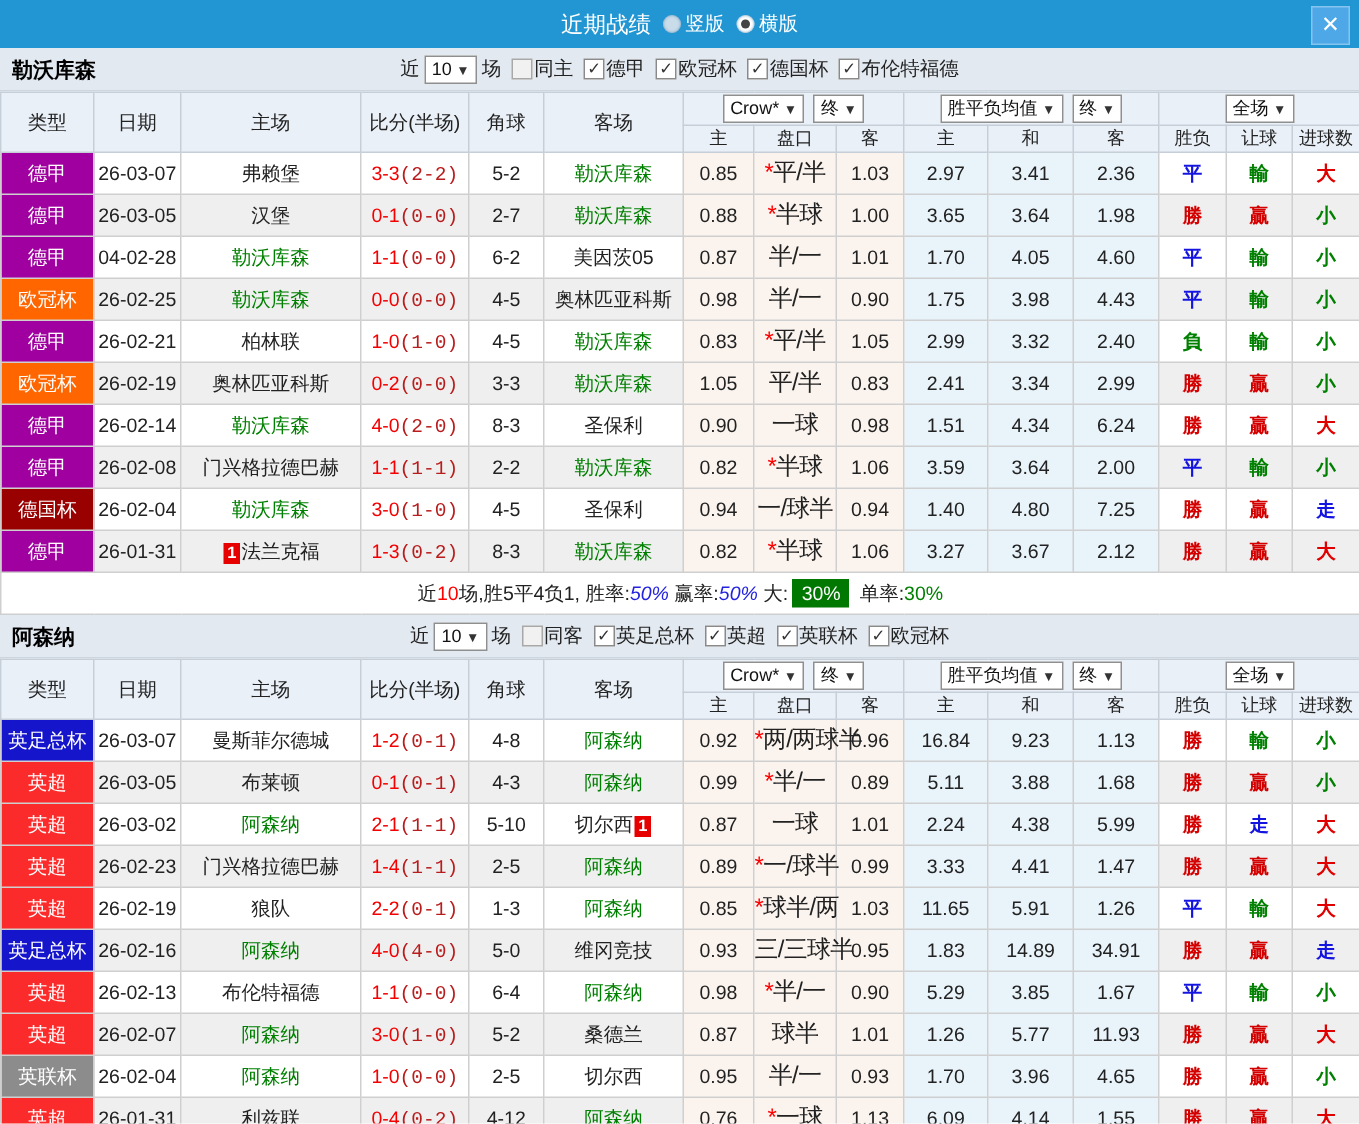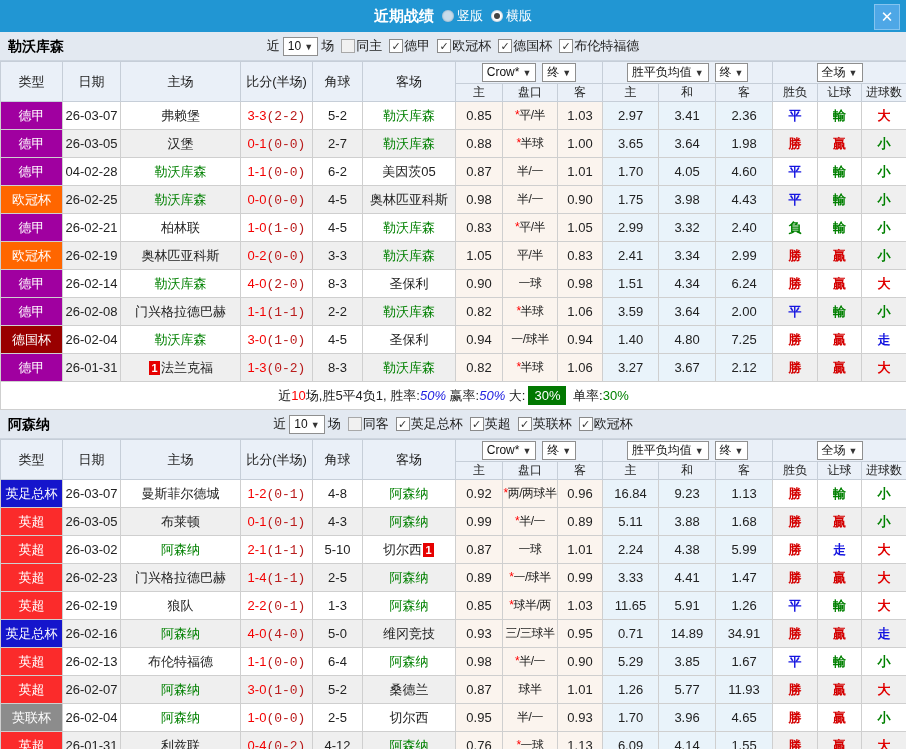--- a/index.html
+++ b/index.html
@@ -1,21 +1,21 @@
 <!DOCTYPE html>
 <html><head>
 <meta charset="utf-8">
 <style>
   html,body{margin:0;padding:0;}
   body{width:906px;height:749px;overflow:hidden;background:#fff;
        font-family:"Liberation Sans","DejaVu Sans",sans-serif;}
   
   .topbar{height:32px;background:#2196d3;position:relative;display:flex;
           align-items:center;justify-content:center;gap:8px;}
-  .title{color:#fff;font-weight:bold;font-size:15px;}
+  .title{color:#fff;font-weight:normal;font-size:15px;}
   .radio{color:#fff;font-size:13px;display:inline-flex;align-items:center;gap:3px;cursor:pointer;}
   .rb{width:12px;height:12px;border-radius:50%;background:#c9dcea;display:inline-block;
       box-shadow:inset 0 0 2px #6c96b5;}
   .rb.sel{background:#fff;position:relative;}
   .rb.sel::after{content:"";position:absolute;left:3px;top:3px;width:6px;height:6px;
       border-radius:50%;background:#444;}
   .close{position:absolute;right:6px;top:4px;width:24px;height:24px;background:#4ea7e6;
       border:1px solid #85c4ef;color:#fff;font-size:15px;font-weight:bold;line-height:23px;
       text-align:center;cursor:pointer;}
   
@@ -35,21 +35,21 @@
   th{background:#eaf0f8;border:1px solid #c6ced8;font-weight:normal;font-size:13px;
      color:#222;padding:0;white-space:nowrap;}
   thead tr.selrow th{height:21px;}
   th.sub{height:15px;font-size:12px;}
   td{border:1px solid #cfcfcf;text-align:center;font-size:13px;color:#222;padding:0;
      height:27px;white-space:nowrap;background:#fff;}
   tr.alt td{background:#efefef;}
   td.type{color:#fff;font-size:13px;}
   td.hcell, tr.alt td.hcell{background:#fbf4ee;}
   td.ecell, tr.alt td.ecell{background:#e9f3fa;}
-  td.pan{font-size:12px;letter-spacing:-0.5px;}
+  td.pan{font-size:16px;letter-spacing:-0.5px;}
   .tg{color:#008000;}
   .ft{color:#f50000;}
   .ht{color:#b91c1c;font-family:Liberation Mono, monospace;}
   .star{color:#ff0000;}
   .card{display:inline-block;background:#e60000;color:#fff;font-size:11px;font-weight:bold;
         width:11px;height:14px;line-height:14px;margin:0 1px;}
   .mark{font-weight:bold;}
   tr.sumrow td{background:#fff;font-size:13px;}
   .k{color:#222;} .r{color:#ff0000;} .b{color:#2222e0;font-style:italic;} .g{color:#008000;}
   .badge30{background:#017801;color:#fff;padding:2px 6px;margin:0 3px;}
@@ -461,21 +461,21 @@
           <tr class="alt">
         <td class="type" style="background:#1515cc">英足总杯</td>
         <td>26-02-16</td>
         <td><span class="tg">阿森纳</span></td>
         <td><span class="ft">4-0</span><span class="ht">(4-0)</span></td>
         <td>5-0</td>
         <td><span class="">维冈竞技</span></td>
         <td class="hcell">0.93</td>
         <td class="hcell pan">三/三球半</td>
         <td class="hcell">0.95</td>
-        <td class="ecell">0.71</td>
+        <td class="ecell">1.83</td>
         <td class="ecell">14.89</td>
         <td class="ecell">34.91</td>
         <td><span class="mark" style="color:#d40000">勝</span></td>
         <td><span class="mark" style="color:#d40000">贏</span></td>
         <td><span class="mark" style="color:#1414e0">走</span></td>
       </tr>
           <tr class="">
         <td class="type" style="background:#fb2b2b">英超</td>
         <td>26-02-13</td>
         <td><span class="">布伦特福德</span></td>

